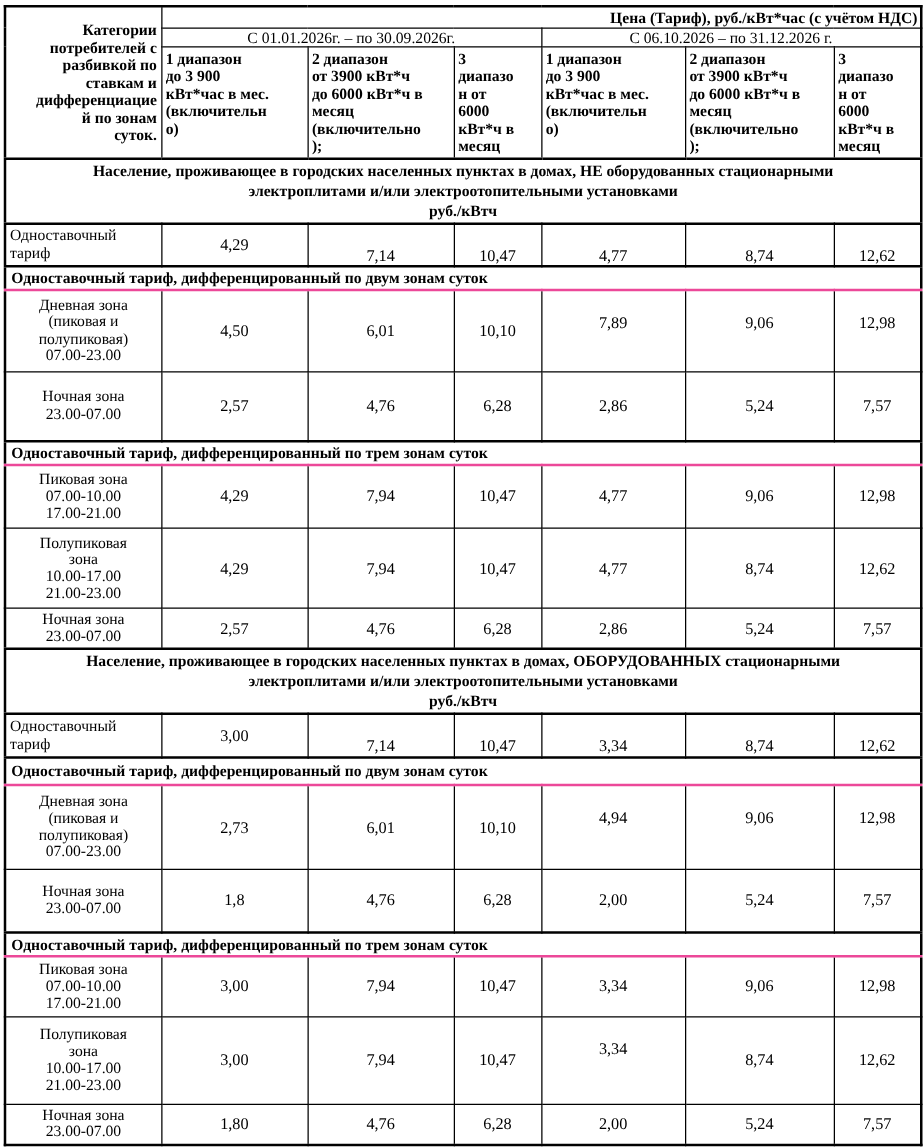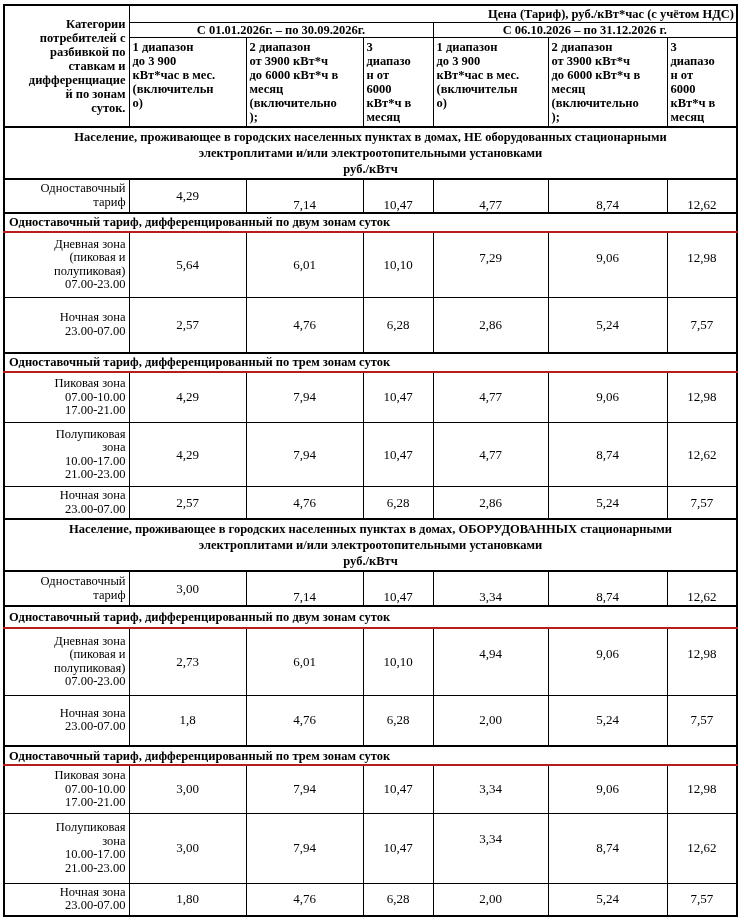--- a/index.html
+++ b/index.html
@@ -40,21 +40,21 @@
   tr.h-title td {
     height: 17px;
     text-align: right;
     font-weight: bold;
     vertical-align: middle;
     margin-left: 20px;
   }
   tr.h-periods td {
     height: 15px;
     text-align: center;
-    font-weight: bold;
+    font-weight: normal;
     vertical-align: middle;
   }
   tr.h-ranges td {
     height: 74px;
     text-align: left;
     font-weight: bold;
     vertical-align: top;
     white-space: pre-line;
     padding: 2px 3px;
   }
@@ -69,31 +69,31 @@
     border-top: 2px solid #000;
     border-bottom: 2px solid #000;
     padding: 1px 4px;
   }
   tr.subheader td {
     text-align: left;
     font-weight: bold;
     vertical-align: middle;
     padding: 0 4px;
     border-top: 2px solid #000;
-    border-bottom: 2px solid #b91c1c;
+    border-bottom: 2px solid #ec4899;
   }
   
   td.row-label {
-    text-align: right;
+    text-align: center;
     white-space: pre-line;
     line-height: 13.5px;
     padding: 2px 3px;
     vertical-align: middle;
   }
-  td.row-label.center { text-align: right; }
+  td.row-label.center { text-align: left; }
   td.cell-value {
     text-align: center;
     font-size: 13px;
     vertical-align: middle;
   }
   td.cell-value.vtop {
     vertical-align: top;
     padding-top: 18px;
   }
 </style>
@@ -179,24 +179,24 @@
           <td class="cell-value vtop">12,62</td>
         </tr>
         <tr class="subheader">
           <td colspan="7" style="height: 19px;">Одноставочный тариф, дифференцированный по двум зонам суток</td>
         </tr>
         <tr>
           <td class="row-label" style="height: 66px;">Дневная зона
 (пиковая и
 полупиковая)
 07.00-23.00</td>
-          <td class="cell-value">5,64</td>
+          <td class="cell-value">4,50</td>
           <td class="cell-value">6,01</td>
           <td class="cell-value">10,10</td>
-          <td class="cell-value vtop">7,29</td>
+          <td class="cell-value vtop">7,89</td>
           <td class="cell-value vtop">9,06</td>
           <td class="cell-value vtop">12,98</td>
         </tr>
         <tr>
           <td class="row-label" style="height: 55px;">Ночная зона
 23.00-07.00</td>
           <td class="cell-value">2,57</td>
           <td class="cell-value">4,76</td>
           <td class="cell-value">6,28</td>
           <td class="cell-value">2,86</td>

